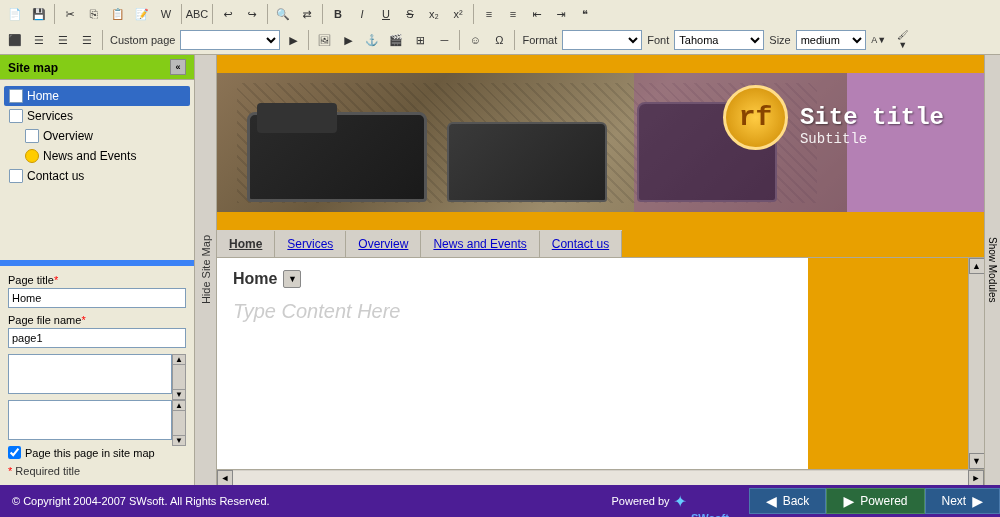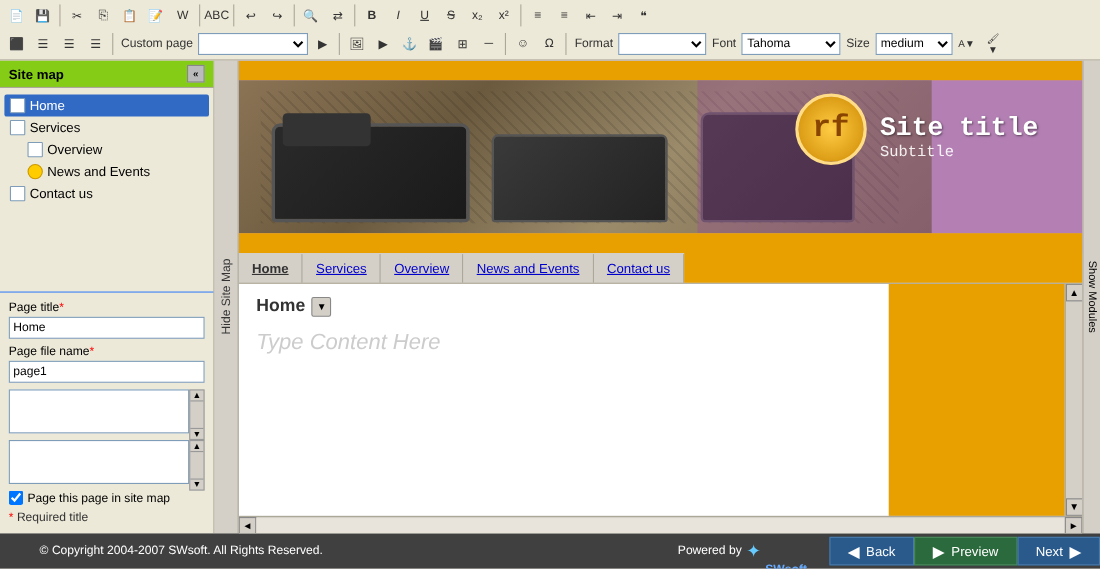--- a/index.html
+++ b/index.html
@@ -25,21 +25,21 @@
     .tree-area { padding: 6px 4px; flex: 1; }
     .tree-item { display: flex; align-items: center; padding: 2px 4px; cursor: pointer; border-radius: 2px; font-size: 12px; }
     .tree-item.selected { background: #316ac5; color: white; }
     .tree-item.selected .tree-icon { color: white; }
     .tree-icon { width: 16px; height: 16px; display: inline-flex; align-items: center; justify-content: center; margin-right: 3px; font-size: 10px; flex-shrink: 0; }
     .tree-item-page { width: 14px; height: 14px; background: white; border: 1px solid #7f9db9; border-radius: 1px; display: inline-block; }
     .tree-item-news { width: 14px; height: 14px; background: #ffcc00; border: 1px solid #cc9900; border-radius: 7px; display: inline-block; }
     .tree-child { margin-left: 16px; }
 
     
-    .page-props { border-top: 1px solid #3b82f6; padding: 8px; }
+    .page-props { border-top: 6px solid #3b82f6; padding: 8px; }
     .prop-label { font-size: 11px; margin-bottom: 2px; }
     .required-star { color: red; }
     .prop-input { width: 100%; height: 20px; font-size: 11px; border: 1px solid #7f9db9; padding: 1px 3px; margin-bottom: 6px; }
     .prop-textarea { width: 100%; height: 40px; font-size: 11px; border: 1px solid #7f9db9; padding: 1px 3px; margin-bottom: 6px; resize: none; }
     .checkbox-row { display: flex; align-items: center; gap: 4px; margin-bottom: 6px; font-size: 11px; }
     .required-note { font-size: 11px; color: #333; }
     .red-star { color: red; }
 
     
     .hide-panel { width: 22px; background: #d4d0c8; border-right: 1px solid #aca899; display: flex; align-items: center; justify-content: center; writing-mode: vertical-rl; font-size: 11px; color: #333; cursor: pointer; flex-shrink: 0; }
@@ -81,21 +81,21 @@
 
     
     .show-modules { width: 16px; background: #d4d0c8; border-left: 1px solid #aca899; display: flex; align-items: center; justify-content: center; writing-mode: vertical-rl; font-size: 10px; cursor: pointer; flex-shrink: 0; }
 
     
     .bottom-bar { height: 16px; background: #d4d0c8; border-top: 1px solid #aca899; display: flex; align-items: center; }
     .h-scroll-arrow { width: 16px; height: 16px; background: #d4d0c8; border: 1px solid #888; display: flex; align-items: center; justify-content: center; font-size: 9px; cursor: pointer; }
     .h-scroll-track { flex: 1; background: #e8e4dc; height: 14px; margin: 1px 0; }
 
     
-    .footer { height: 32px; background: #404040; display: flex; align-items: center; color: white; font-size: 11px; flex-shrink: 0; padding-left: 24px; }
+    .footer { height: 32px; background: #4c1d95; display: flex; align-items: center; color: white; font-size: 11px; flex-shrink: 0; }
     .footer-left { padding: 0 12px; flex: 1; }
     .footer-powered { display: flex; align-items: center; gap: 4px; padding: 0 20px; }
     .swsoft-logo { color: #66aaff; font-weight: bold; margin-top: 33px; }
     .footer-nav { display: flex; align-items: center; }
     .footer-btn { display: flex; align-items: center; gap: 6px; padding: 4px 16px; background: #2a5a8c; border: 1px solid #4a7aac; cursor: pointer; color: white; font-size: 12px; }
     .nav-arrow { font-size: 14px; }
 
     
     .textarea-wrap { position: relative; display: flex; }
     .textarea-wrap textarea { flex: 1; }
@@ -358,21 +358,21 @@
       <span style="color:#66ccff;font-size:16px;">✦</span>
       <span class="swsoft-logo">SWsoft</span>
     </div>
     <div class="footer-nav">
       <div class="footer-btn">
         <span class="nav-arrow">◀</span>
         <span>Back</span>
       </div>
       <div class="footer-btn" style="background:#2a6a3c;border-color:#4a8a5c;">
         <span class="nav-arrow">▶</span>
-        <span>Preview</span>
+        <span>Powered</span>
       </div>
       <div class="footer-btn">
         <span>Next</span>
         <span class="nav-arrow">▶</span>
       </div>
     </div>
   </div>
 </div>
 
 </body></html>

